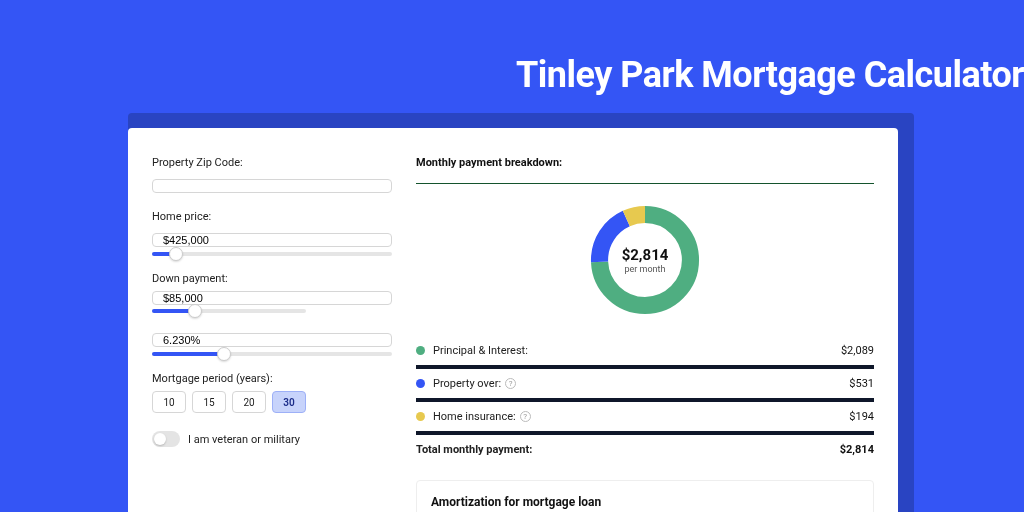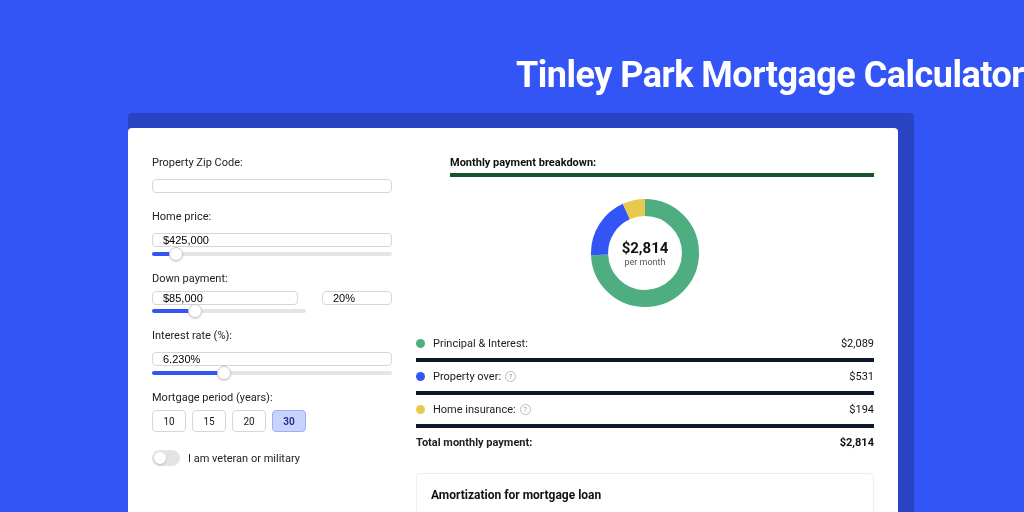--- a/index.html
+++ b/index.html
@@ -118,24 +118,23 @@
     border-radius: 50%;
     top: 2px; left: 2px;
     box-shadow: 0 1px 2px rgba(0,0,0,0.2);
   }
   .toggle-label { font-size: 11px; color: #222; }
 
   .section-head {
     font-size: 11px;
     font-weight: 700;
     color: #111;
-    padding-bottom: 4px;
-    border-bottom: 4px solid #14532d;
+    padding-bottom: 14px;
+    border-bottom: 1px solid #14532d;
     margin-bottom: 12px;
-    margin-left: 34px;
   }
   .donut-wrap {
     display: flex;
     justify-content: center;
     padding: 4px 0 16px 0;
   }
   .donut { position: relative; width: 120px; height: 120px; }
   .donut svg { width: 120px; height: 120px; transform: rotate(-90deg); }
   .donut-center {
     position: absolute; inset: 0;
@@ -198,30 +197,28 @@
       <div class="slider-track">
         <div class="slider-fill" style="width:10%"></div>
         <div class="slider-thumb" style="left:10%"></div>
       </div>
     </div>
 
     <div class="group">
       <label class="field-label">Down payment:</label>
       <div class="dp-row">
         <input class="text-input" type="text" value="$85,000" style="">
-        <input class="text-input" type="text" value="20%" style="">
       </div>
       <div class="slider-track" style="width:64%">
         <div class="slider-fill" style="width:28%"></div>
         <div class="slider-thumb" style="left:28%"></div>
       </div>
     </div>
 
     <div class="group">
-      <label class="field-label">Interest rate (%):</label>
       <input class="text-input" type="text" value="6.230%" style="">
       <div class="slider-track">
         <div class="slider-fill" style="width:30%"></div>
         <div class="slider-thumb" style="left:30%"></div>
       </div>
     </div>
 
     <div class="group">
       <label class="field-label">Mortgage period (years):</label>
       <div class="period-row">

